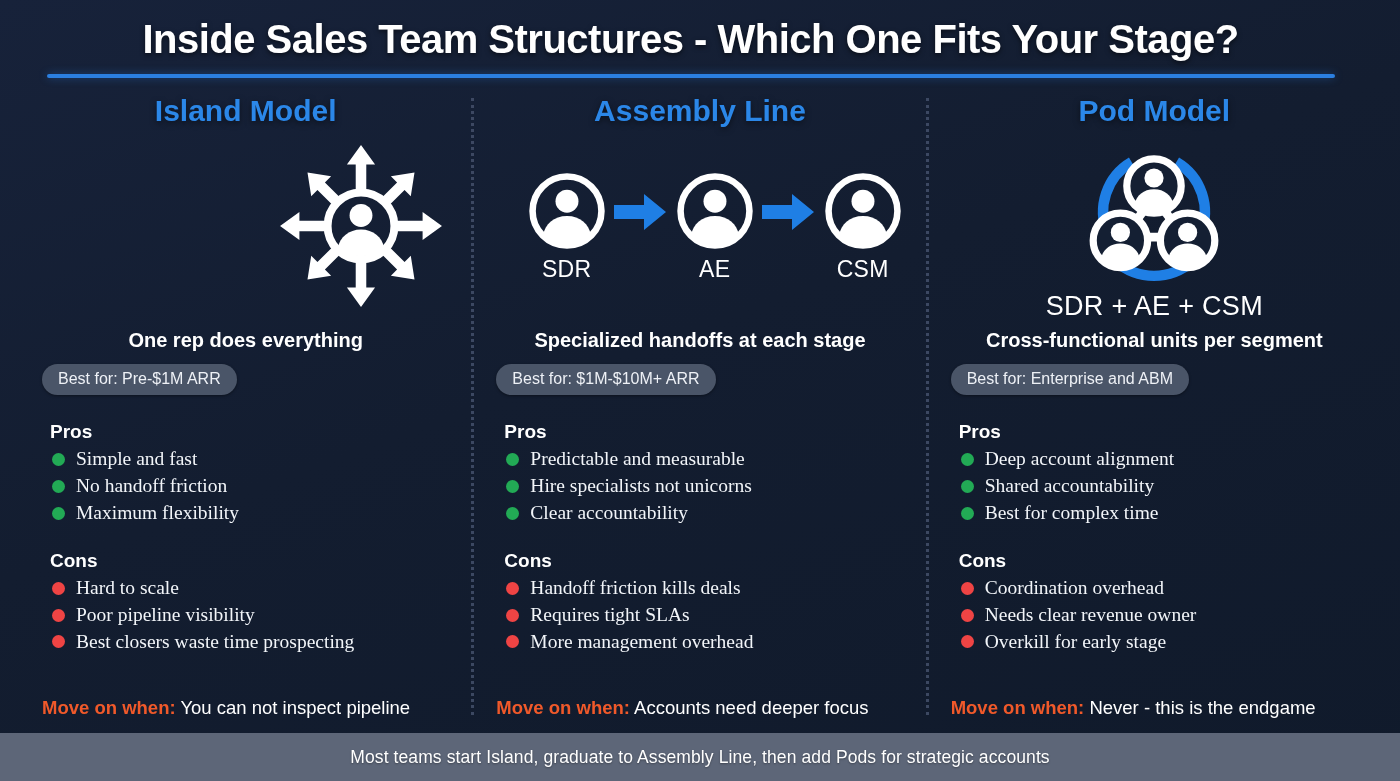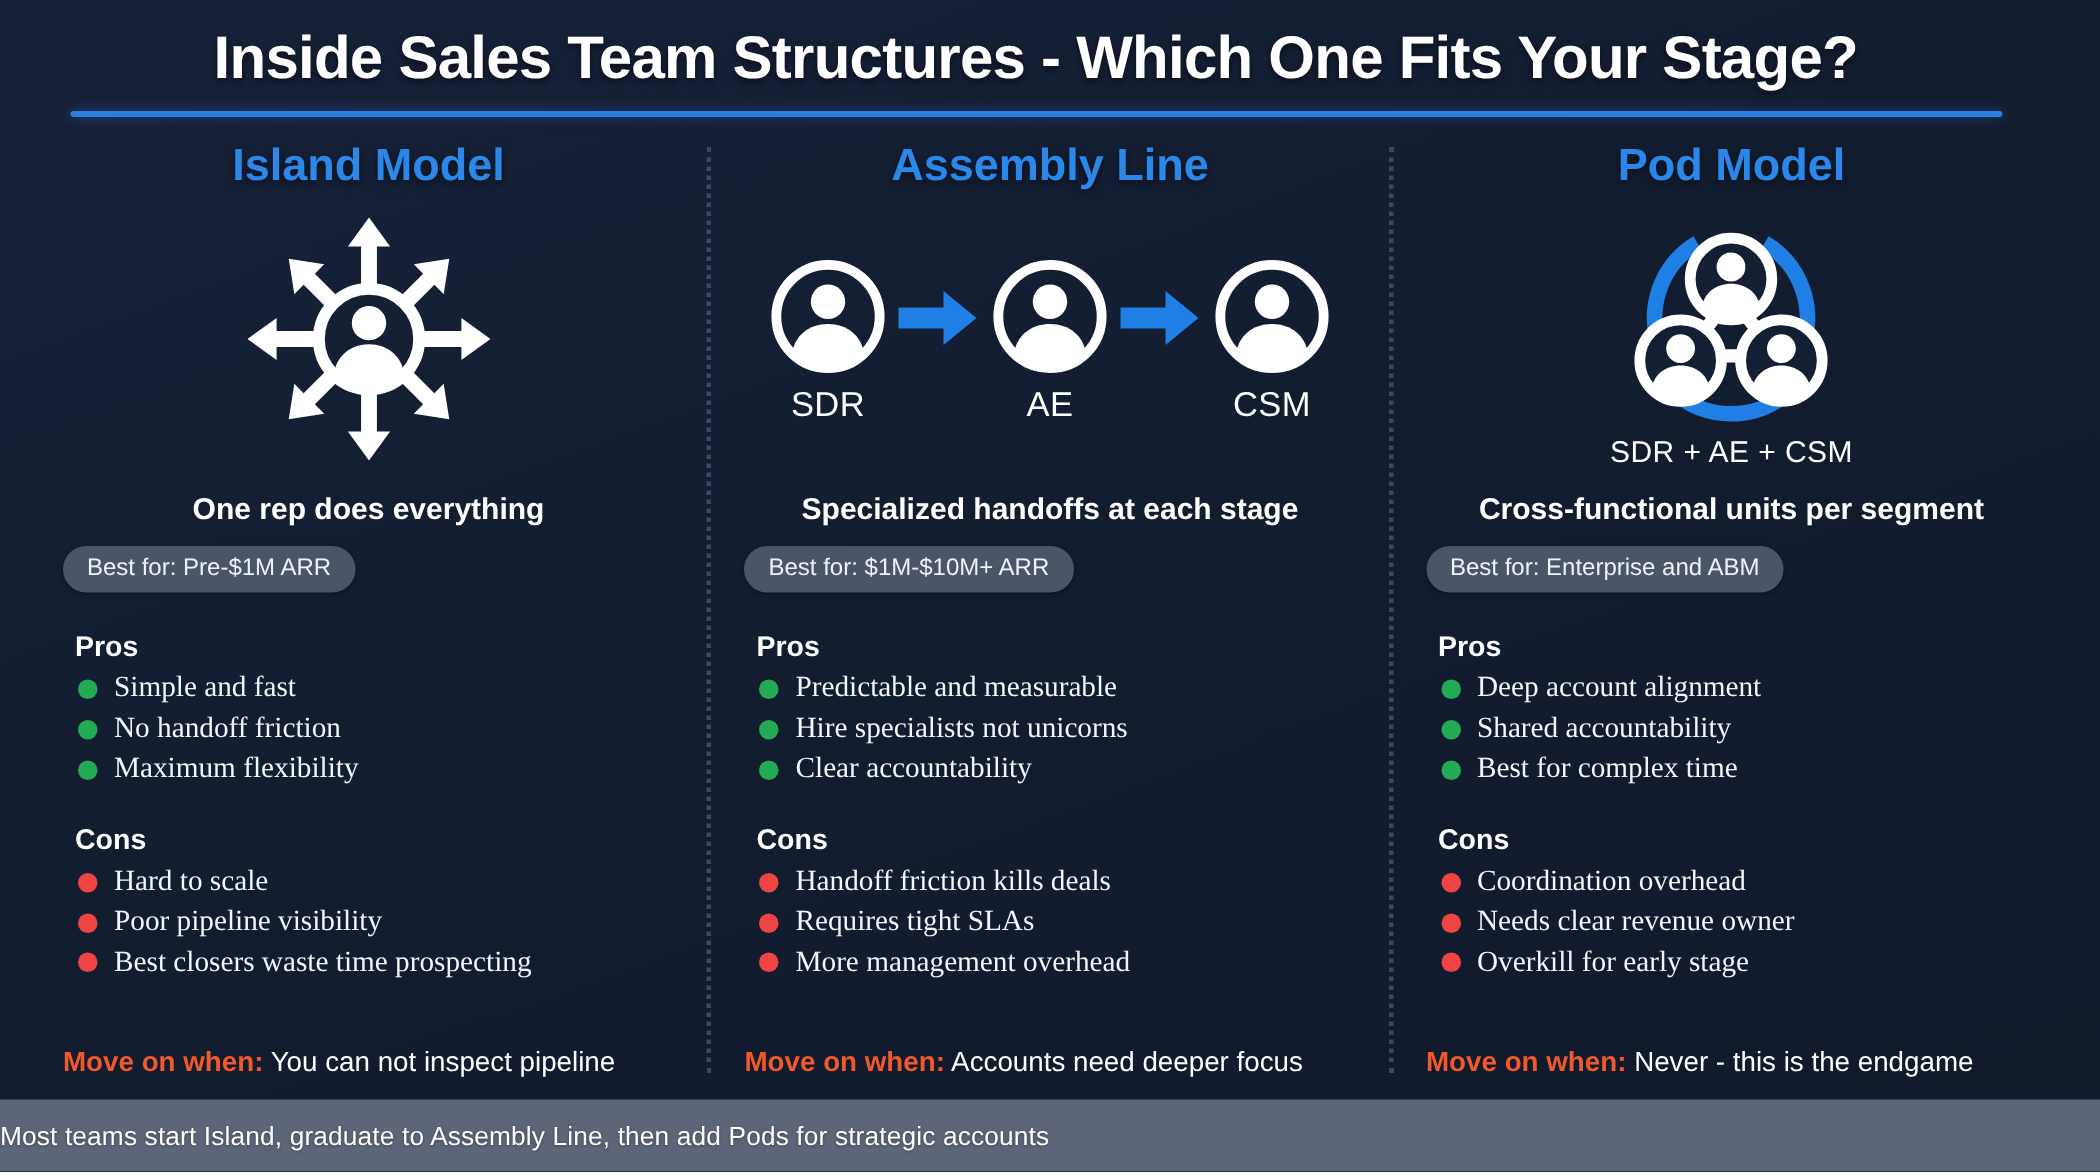--- a/index.html
+++ b/index.html
@@ -51,32 +51,32 @@
 
   .col-title {
     font-size:30px; font-weight:bold; color:#2b87e8;
     text-align:center; margin-top:4px;
     text-shadow:0 2px 6px rgba(0,0,0,.5);
     white-space:nowrap;
   }
 
   .icon-area {
     height:192px; display:flex;
-    align-items:center; justify-content:center;
+    align-items:center; justify-content:flex-end;
     margin-top:2px;
   }
   .icon-area.pod { flex-direction:column; }
 
   .role-row { display:flex; align-items:center; justify-content:center; gap:4px; }
   .role { display:flex; flex-direction:column; align-items:center; }
   .role-label {
     color:#ffffff; font-size:23px; margin-top:4px; letter-spacing:.3px;
   }
   .pod-caption {
-    color:#ffffff; font-size:20px; margin-top:2px; letter-spacing:.3px;
+    color:#ffffff; font-size:27px; margin-top:2px; letter-spacing:.3px;
   }
 
   .subtitle {
     text-align:center; color:#ffffff;
     font-size:20px; font-weight:bold;
     margin-top:6px; line-height:1.2;
   }
 
   .pill-wrap { display:flex; justify-content:flex-start; margin-top:12px; }
   .pill {
@@ -110,21 +110,21 @@
     margin-top:auto; margin-bottom:14px;
     font-size:18.5px; color:#ffffff; white-space:nowrap;
   }
   .moveon .lbl { color:#f0592a; font-weight:bold; }
 
   
   .footer {
     flex:0 0 48px;
     background:#5d6678;
     border-top:1px solid #6b real;
-    display:flex; align-items:center; 
+    display:flex; align-items:center; justify-content:center;
   }
   .footer-text {
     color:#ffffff; font-size:17.5px; letter-spacing:.1px;
     text-shadow:0 1px 2px rgba(0,0,0,.35);
   }
 </style>
 </head>
 <body>
 
 <div class="page">

